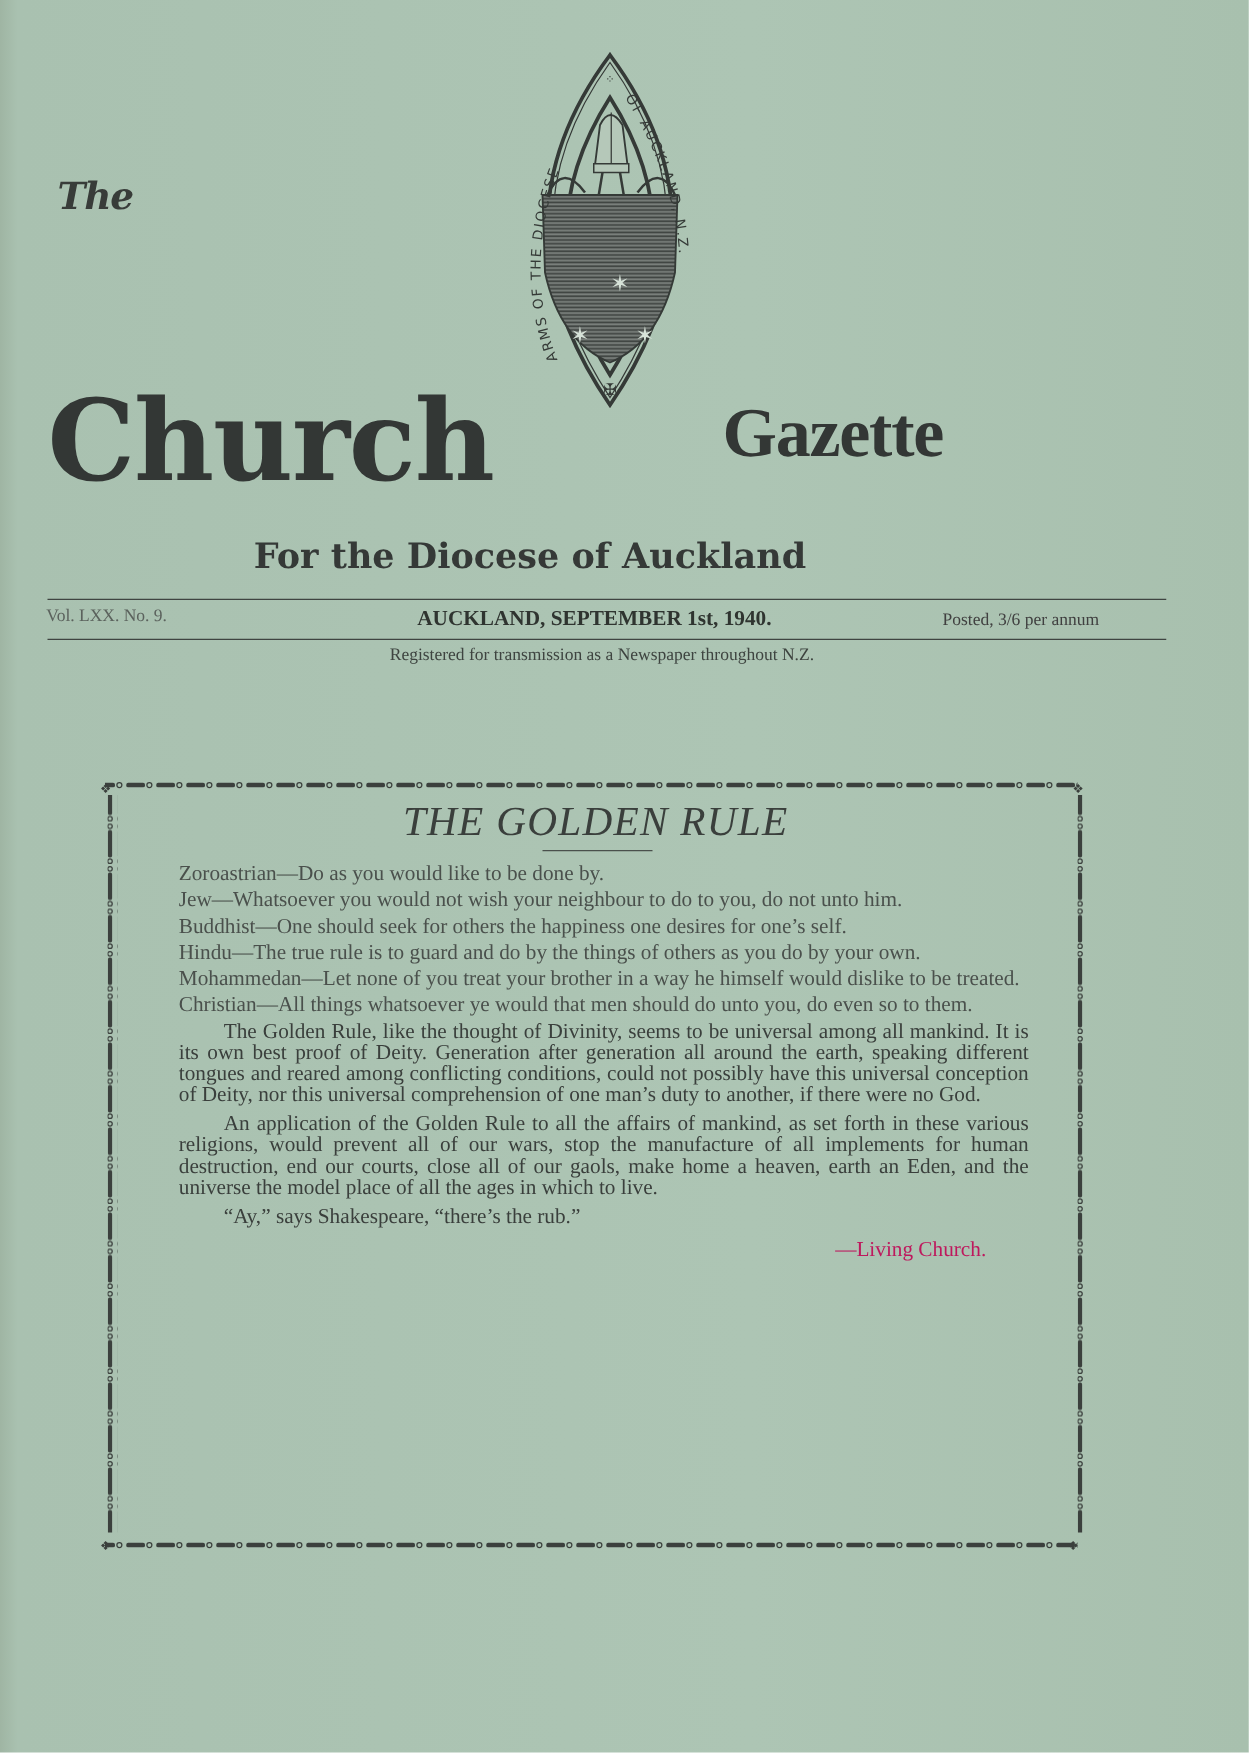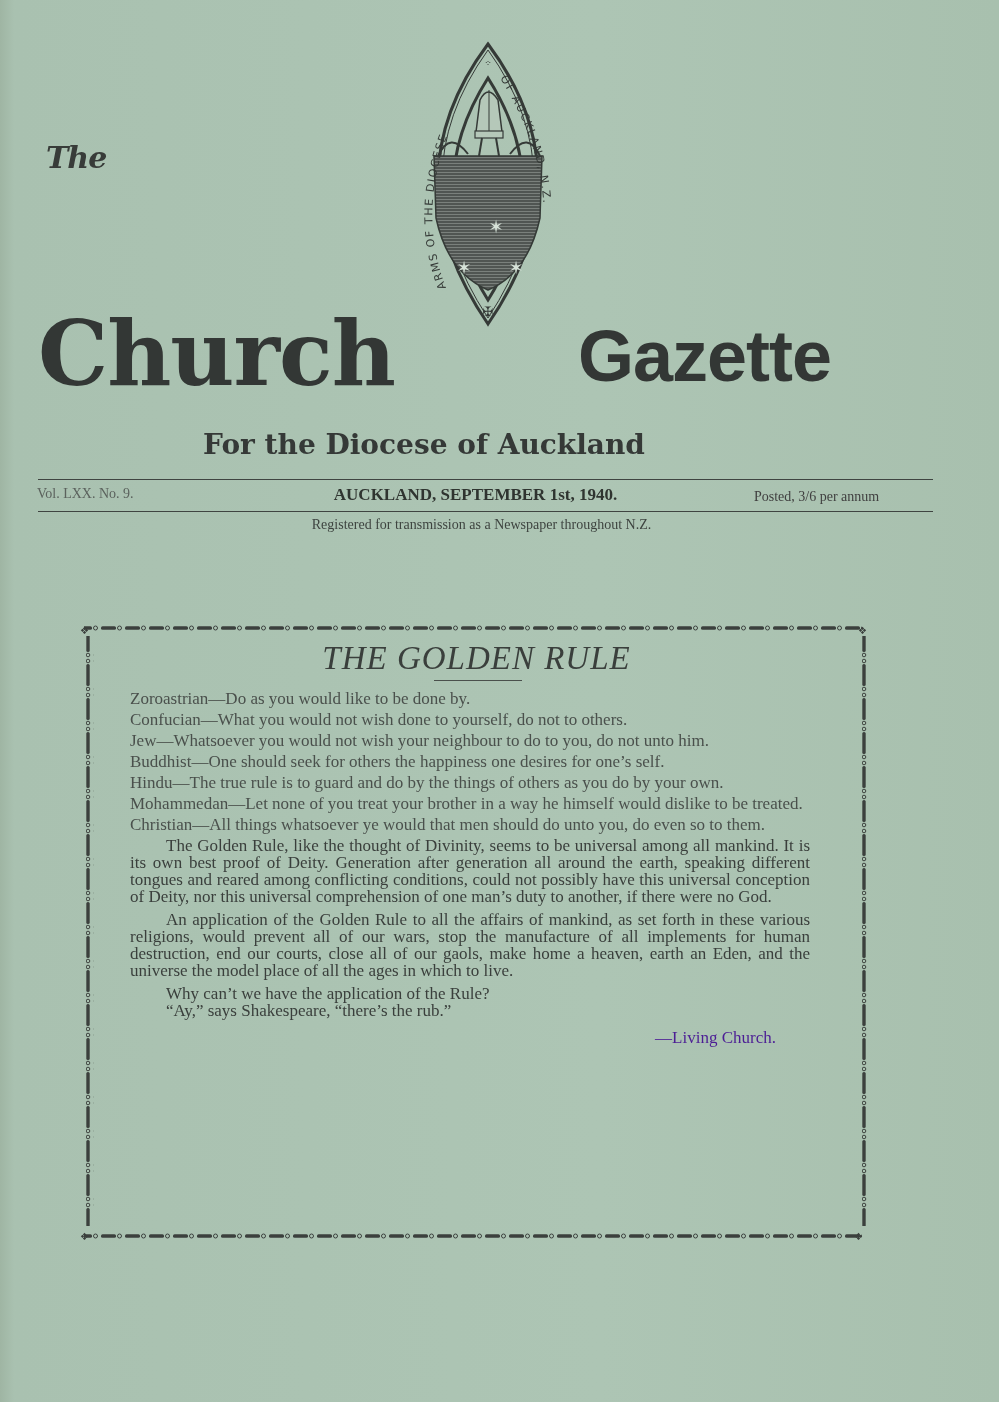--- a/index.html
+++ b/index.html
@@ -10,45 +10,45 @@
     color: #2f3330;
     position: relative;
     font-family: "Liberation Serif", serif;
   }
   .abs { position: absolute; }
 
   
   .the-word { left: 46px; top: 128px; font-family: "DejaVu Serif", serif; font-style: italic; font-weight: bold; font-size: 30px; color: #383c39; letter-spacing: -1px; margin-top: 12px; }
   .crest { left: 398px; top: 38px; width: 180px; height: 292px; }
   .title-left { left: 38px; top: 300px; font-family: "DejaVu Serif", serif; font-weight: bold; font-size: 90px; color: #333735; letter-spacing: -1px; transform: scaleX(0.98); transform-origin: left top; }
-  .title-right { left: 578px; top: 315px; font-family: Liberation Sans, sans-serif; font-weight: bold; font-size: 72px; color: #333735; letter-spacing: -1px; text-align: right; }
+  .title-right { left: 578px; top: 315px; font-family: Liberation Serif, serif; font-weight: bold; font-size: 56px; color: #333735; letter-spacing: -1px; text-align: right; }
   .subtitle { left: 0; width: 872px; top: 428px; text-align: center; font-family: "DejaVu Serif", serif; font-weight: bold; font-size: 28px; color: #353937; padding-left: 0px; }
   .subtitle span { display: inline-block; transform: translateX(-12px); }
 
   .rule { height: 0; border-top: 1.5px solid #3f4441; }
   .rule1 { left: 38px; width: 895px; top: 479px; }
   .rule2 { left: 38px; width: 895px; top: 511px; }
 
   .vol { left: 37px; top: 486px; font-size: 14px; color: #5b625d; }
   .date { left: 0; width: 999px; text-align: center; top: 485px; font-size: 17px; font-weight: bold; color: #2f3430; transform: translateX(-24px); }
   .posted { left: 754px; top: 489px; font-size: 14px; color: #404040; }
   .registered { left: 0; width: 999px; top: 517px; text-align: center; font-size: 14px; color: #3e4440; transform: translateX(-18px); }
 
   
   .frame { left: 76px; top: 624px; width: 792px; height: 617px; }
 
   .gr-title { left: 0; width: 999px; top: 640px; text-align: center; font-style: italic; font-size: 33px; color: #3a3f3c; letter-spacing: 1px; transform: translateX(-23px); }
   .gr-underline { left: 434px; width: 88px; top: 680px; height: 0; border-top: 1px solid #4a504c; }
 
-  .content { left: 130px; top: 690px; width: 680px; font-size: 17px; line-height: 17px; color: #444a46; }
+  .content { left: 143px; top: 690px; width: 680px; font-size: 17px; line-height: 17px; color: #444a46; }
   .content p { margin: 0 0 4px 0; text-align: justify; }
   .content .rel { color: #4a504c; }
   .content .para { text-indent: 36px; color: #3a3f3c; margin-bottom: 6px; }
   .content .q { text-indent: 36px; margin: 0; color: #3a3f3c; }
-  .content .src { text-align: right; padding-right: 34px; margin-top: 10px; color: #4c1d95; }
+  .content .src { text-align: right; padding-right: 34px; margin-top: 10px; color: #be185d; }
 </style>
 </head>
 <body>
 
 <div class="abs the-word">The</div>
 
 <svg class="abs crest" viewBox="0 0 180 292">
   <defs>
     <path id="arcL" d="M 48 250 Q 10 150 78 40"></path>
     <path id="arcR" d="M 102 40 Q 170 150 132 250"></path>
@@ -115,24 +115,22 @@
   <text x="782" y="10" font-size="10" fill="#3b403d" font-family="DejaVu Sans, sans-serif">❖</text>
   <text x="4" y="616" font-size="10" fill="#3b403d" font-family="DejaVu Sans, sans-serif">❖</text>
   <text x="778" y="616" font-size="10" fill="#3b403d" font-family="DejaVu Sans, sans-serif">❖</text>
 </svg>
 
 <div class="abs gr-title">THE GOLDEN RULE</div>
 <div class="abs gr-underline"></div>
 
 <div class="abs content">
   <p class="rel">Zoroastrian—Do as you would like to be done by.</p>
-  <p class="rel">Confucian—What you would not wish done to yourself, do not to others.</p>
   <p class="rel">Jew—Whatsoever you would not wish your neighbour to do to you, do not unto him.</p>
   <p class="rel">Buddhist—One should seek for others the happiness one desires for one’s self.</p>
   <p class="rel">Hindu—The true rule is to guard and do by the things of others as you do by your own.</p>
   <p class="rel">Mohammedan—Let none of you treat your brother in a way he himself would dislike to be treated.</p>
   <p class="rel">Christian—All things whatsoever ye would that men should do unto you, do even so to them.</p>
   <p class="para">The Golden Rule, like the thought of Divinity, seems to be universal among all mankind. It is its own best proof of Deity. Generation after generation all around the earth, speaking different tongues and reared among conflicting conditions, could not possibly have this universal conception of Deity, nor this universal comprehension of one man’s duty to another, if there were no God.</p>
   <p class="para">An application of the Golden Rule to all the affairs of mankind, as set forth in these various religions, would prevent all of our wars, stop the manufacture of all implements for human destruction, end our courts, close all of our gaols, make home a heaven, earth an Eden, and the universe the model place of all the ages in which to live.</p>
-  <p class="q">Why can’t we have the application of the Rule?</p>
   <p class="q">“Ay,” says Shakespeare, “there’s the rub.”</p>
   <p class="src">—Living Church.</p>
 </div>
 
 </body></html>

